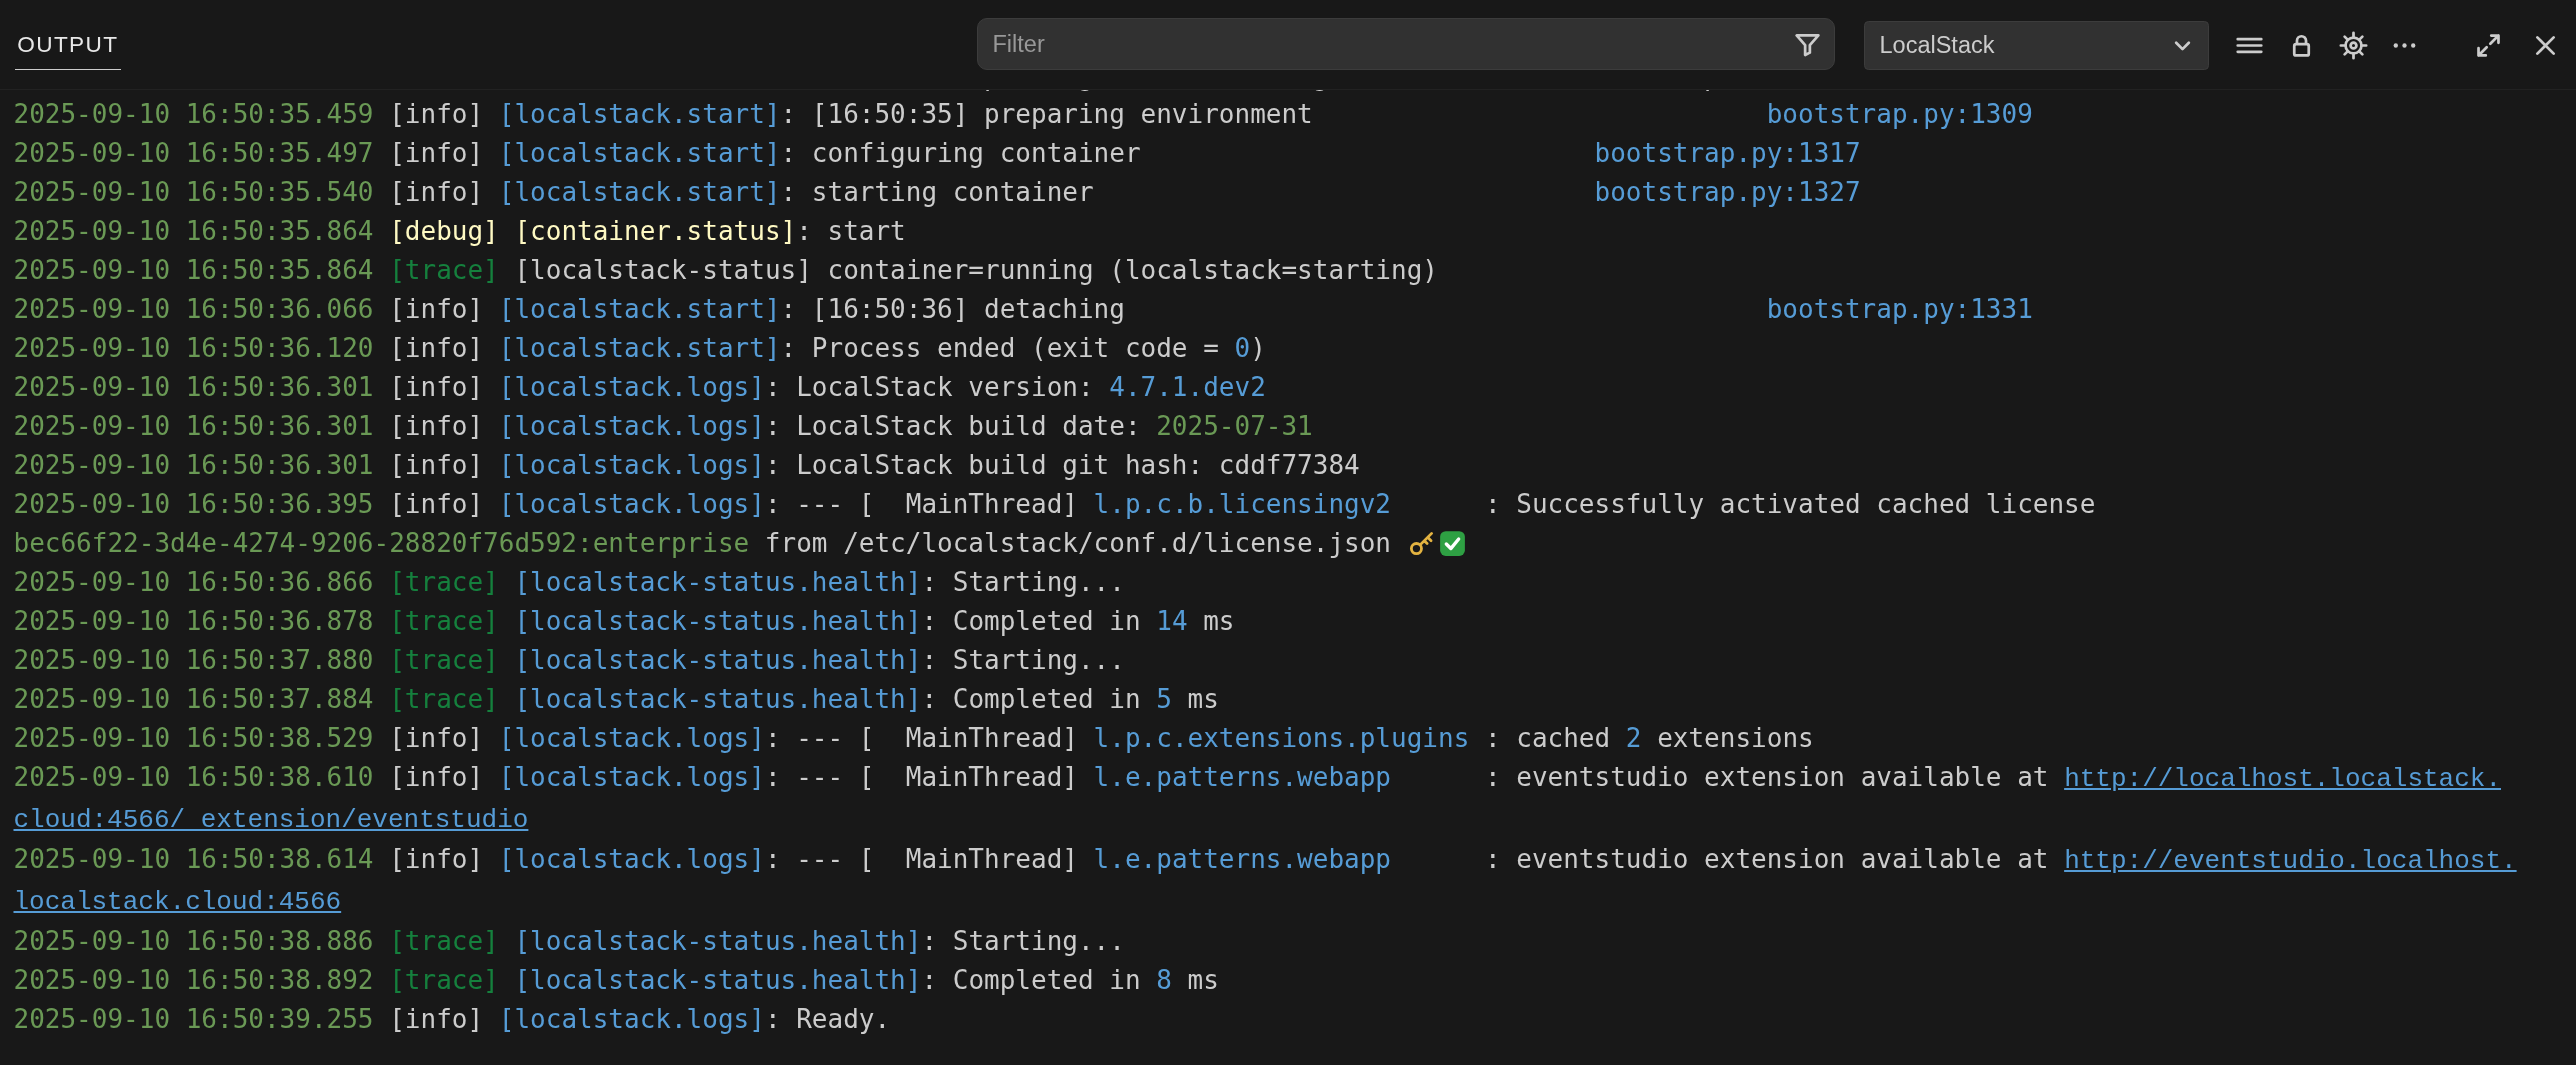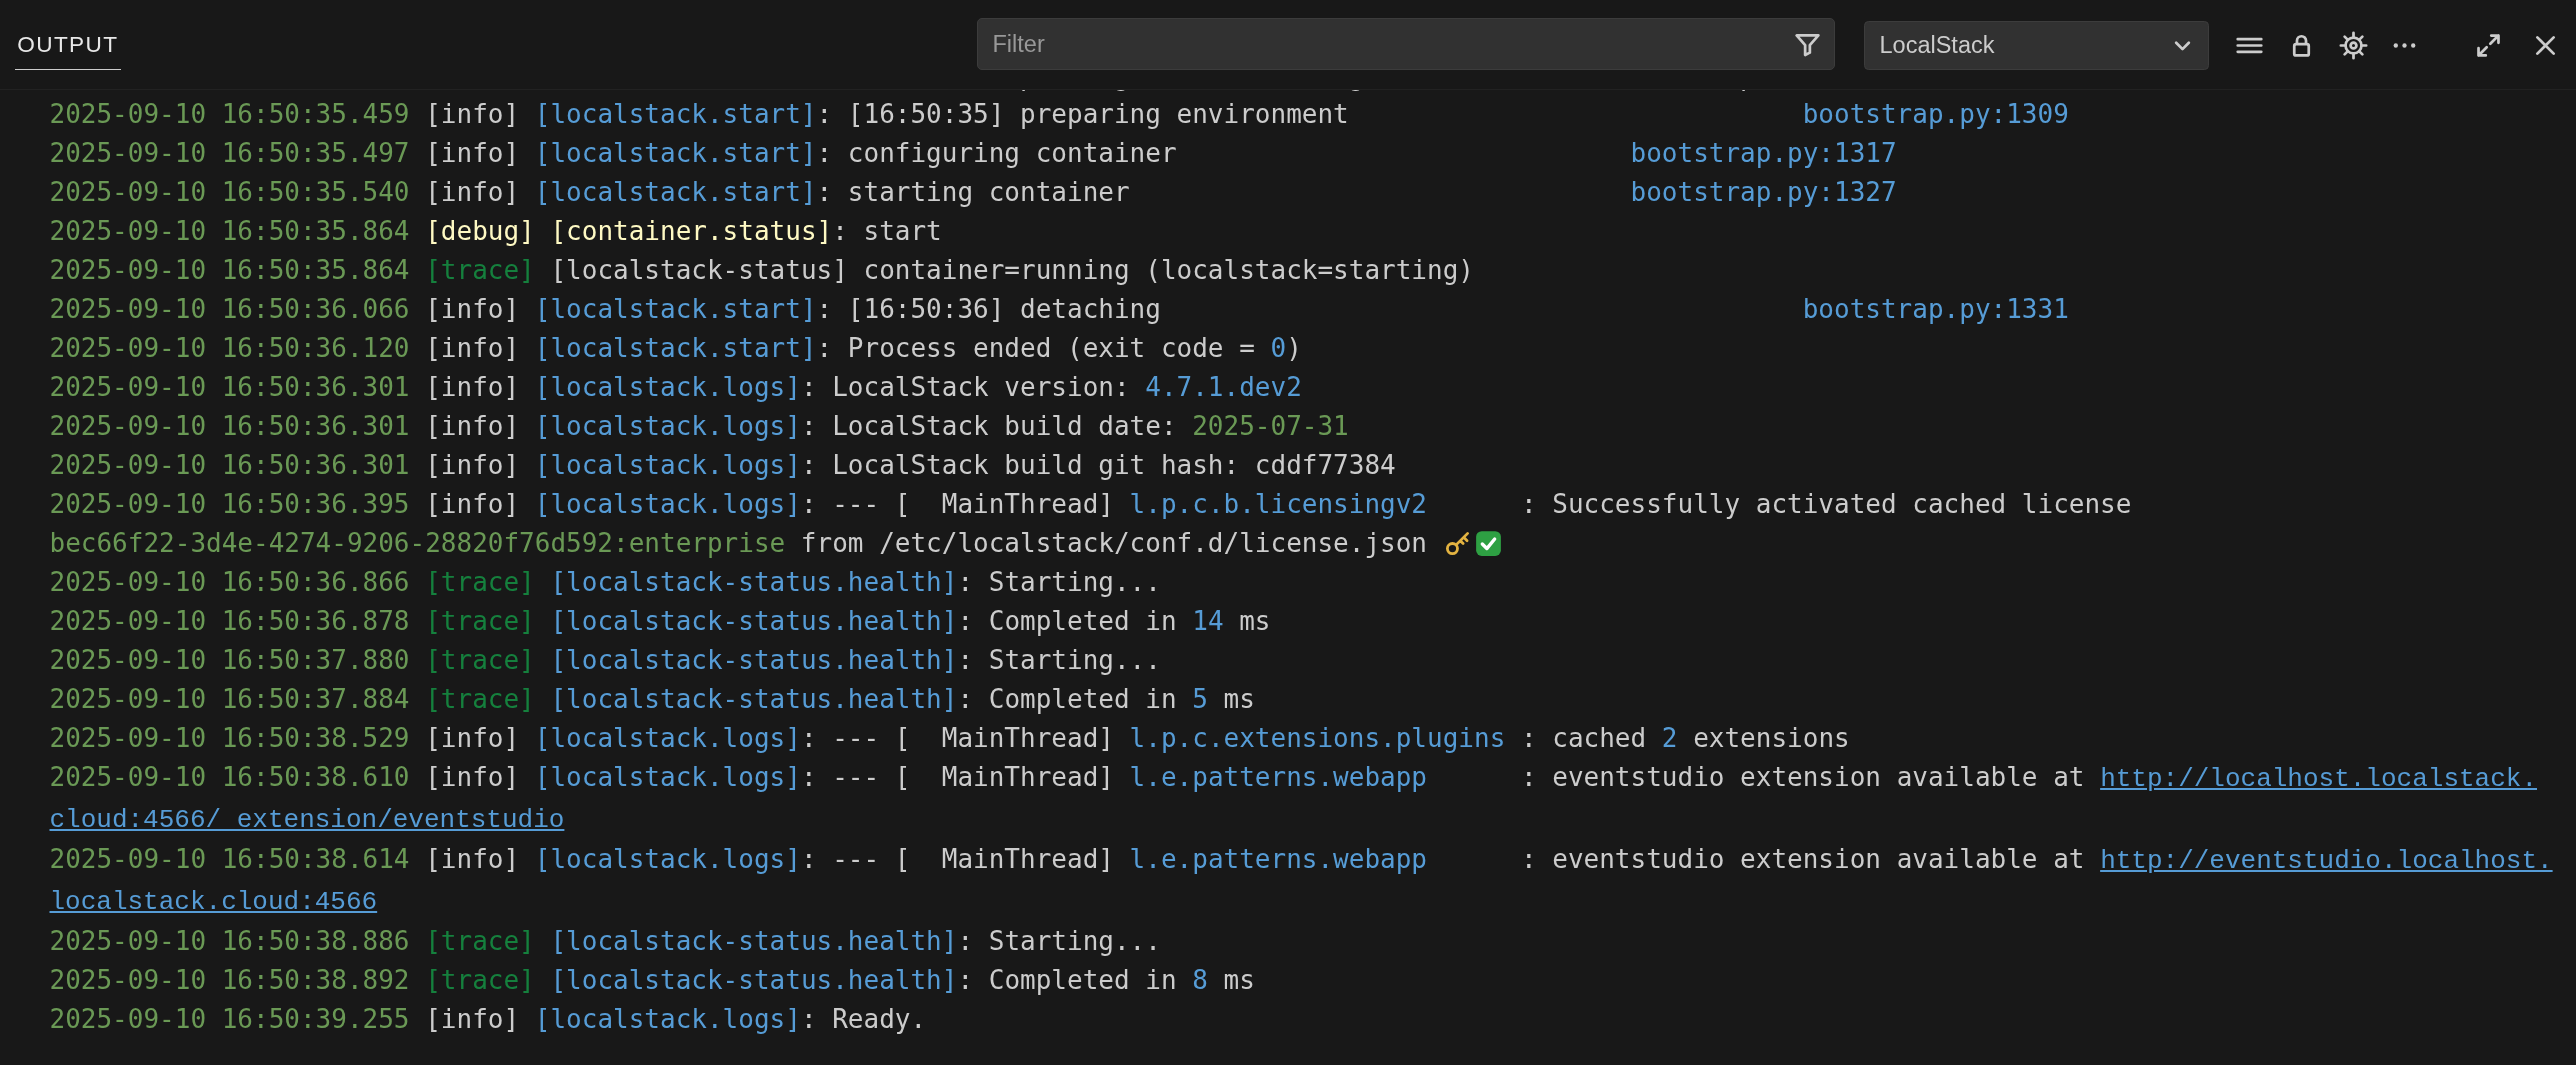--- a/index.html
+++ b/index.html
@@ -34,21 +34,21 @@
   }
   .filter-box {
     position: absolute;
     left: 977px; top: 18px;
     width: 858px; height: 52px;
   }
   .filter-input {
     width: 100%; height: 100%;
     background: #313131;
     border: 0.9px solid #3c3c3c;
-    border-radius: 5px;
+    border-radius: 10px;
     color: #cccccc;
     font-family: "Liberation Sans", sans-serif;
     font-size: 23.5px;
     padding: 0 63px 0 14.5px;
     outline: none;
   }
   .filter-input::placeholder { color: #989898; }
   .filter-funnel {
     position: absolute;
     right: 12.6px; top: 11.7px;
@@ -95,21 +95,21 @@
 
   
   .log {
     padding-left: 13.5px;
     padding-top: 5.4px;
     font-family: "DejaVu Sans Mono", monospace;
     font-size: 26px;
     line-height: 39px;
     color: #cccccc;
   }
-  .line { white-space: pre; margin-left: 36px; }
+  .line { white-space: pre; }
   .clip { height: 5.4px; overflow: hidden; margin-top: -5.4px; }
   .clip .line { margin-top: -33px; }
 
   .c-ts, .c-green { color: #6A9955; }
   .c-logger, .c-num, .c-src { color: #569CD6; }
   .c-link { color: #569CD6; text-decoration: underline; cursor: pointer; font-family: Liberation Mono, monospace; }
   .c-debug { color: #fef9c3; }
   .c-trace { color: #15803d; }
   .c-text { color: #CCCCCC; }
 

